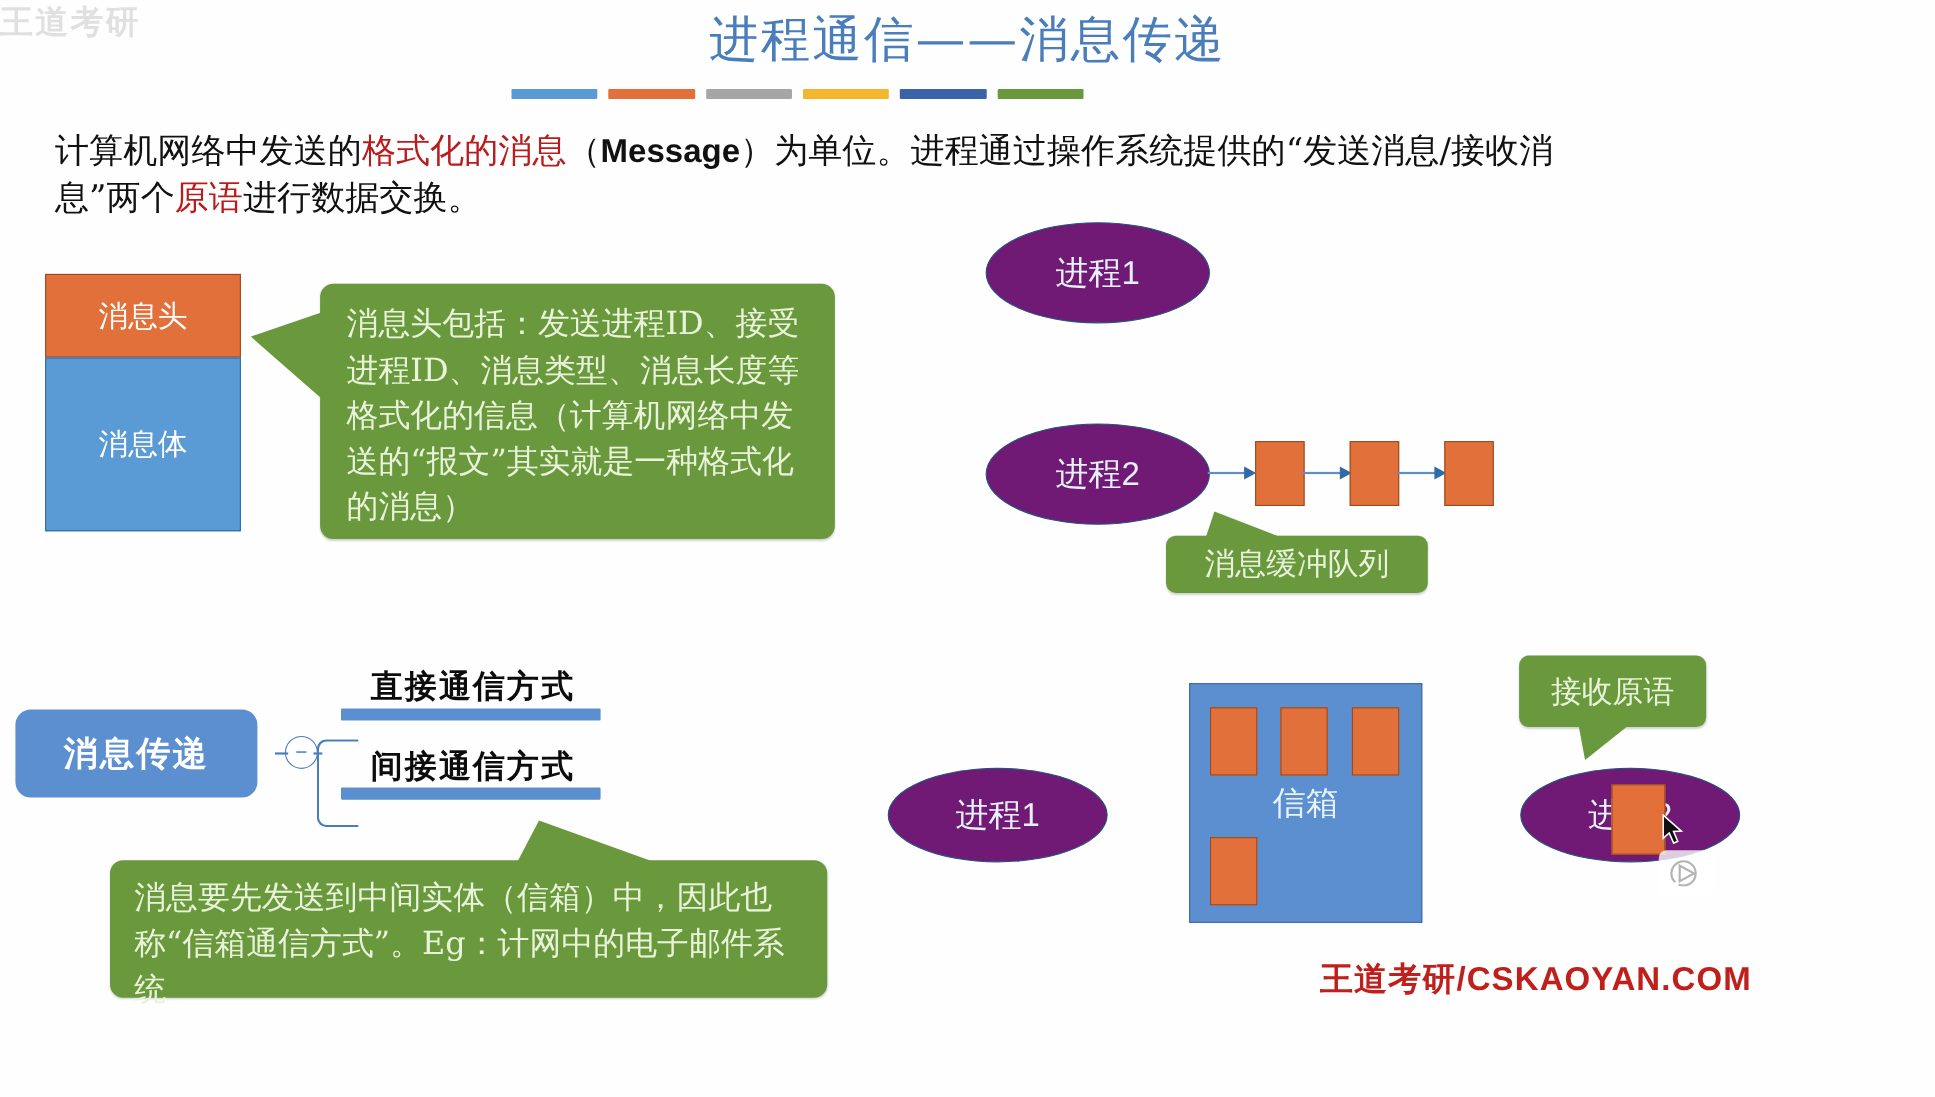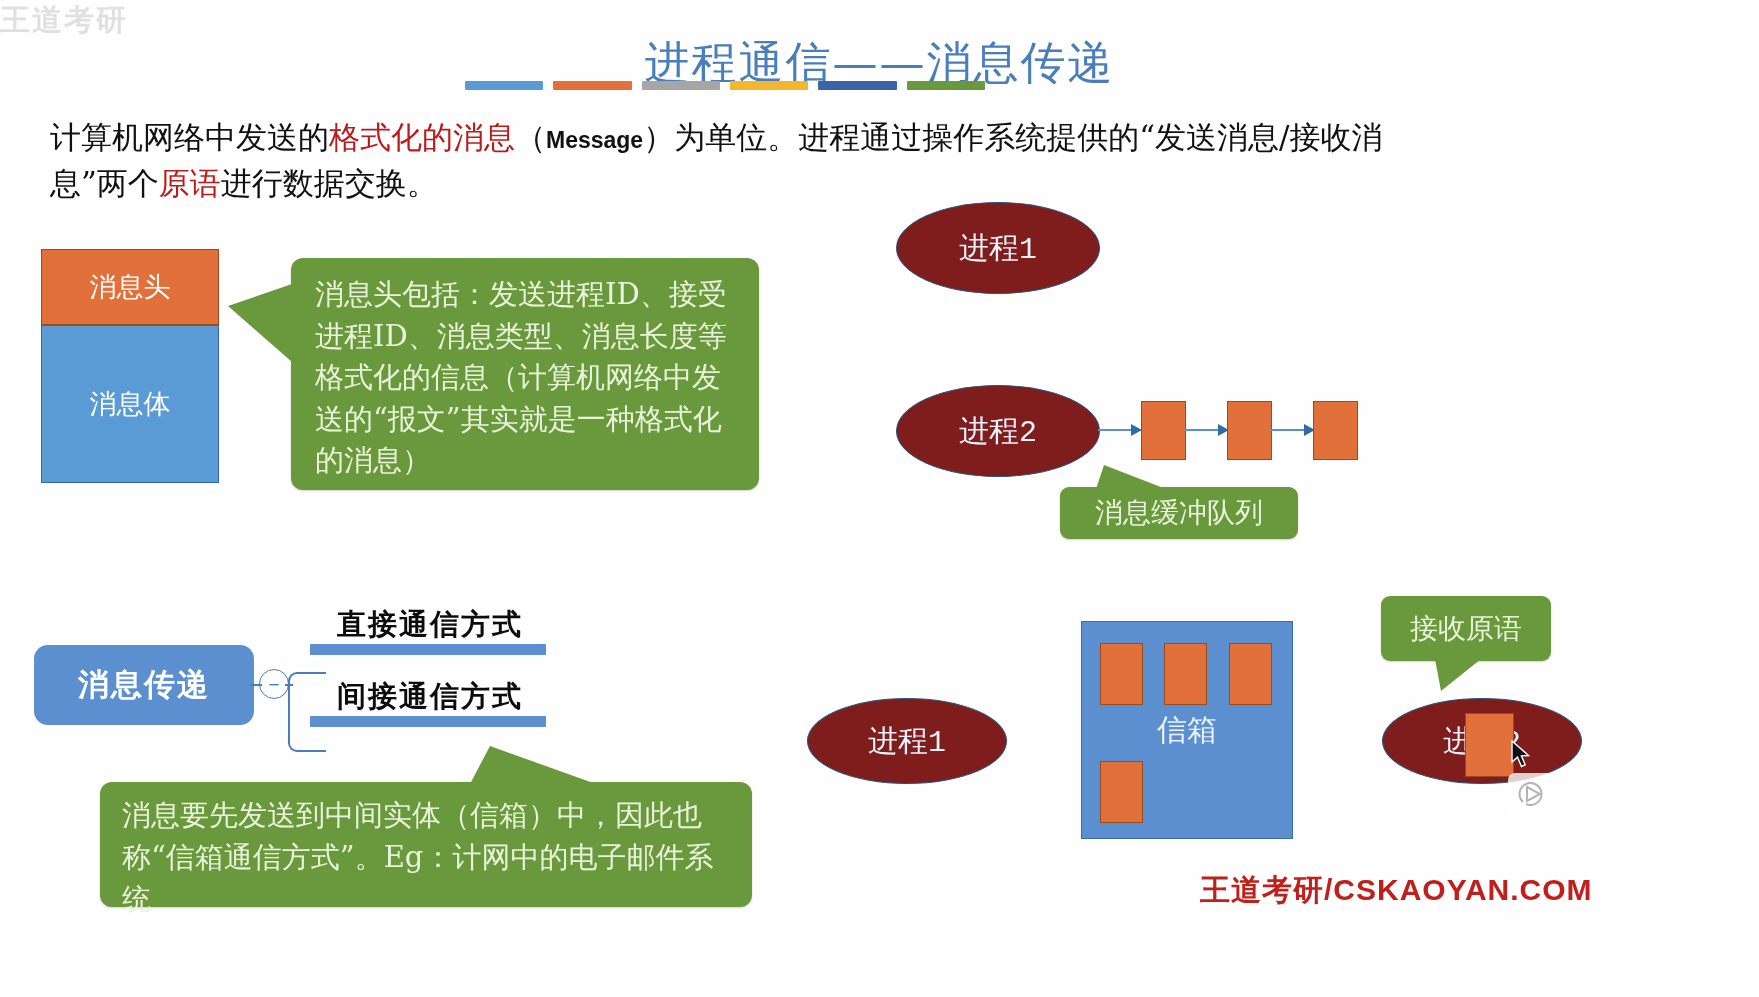--- a/index.html
+++ b/index.html
@@ -16,36 +16,35 @@
     opacity:.17;color:#555;font-size:30px;font-weight:bold;
     letter-spacing:2px;white-space:nowrap;overflow:hidden;
     font-family:"DejaVu Sans",sans-serif;
   }
 
   
   .title{
     position:absolute;left:0;top:6px;width:1759px;text-align:center;
     font-size:45px;color:#4a7ebb;font-weight:500;letter-spacing:2px;
     font-family:"DejaVu Serif","Liberation Serif",serif;
-    margin-top:27px;
   }
   .rule-wrap{
     position:absolute;left:465px;top:81px;width:520px;height:10px;
     display:flex;gap:10px;
   }
   .rule{flex:1;height:9px;border-radius:1px;}
 
   
   .para{
     position:absolute;left:50px;top:116px;width:1400px;
     font-size:31px;line-height:43px;color:#111;letter-spacing:0px;
     font-family:"DejaVu Serif","Liberation Serif",serif;
   }
   .para .hl{color:#b91c1c;}
-  .para .lat{font-family:"Liberation Sans",sans-serif;font-weight:bold;font-size:23px;}
+  .para .lat{font-family:"Liberation Sans",sans-serif;font-weight:bold;font-size:30px;}
 
   
   .msgbox{position:absolute;width:178px;border:1px solid #9a4a1d;box-sizing:border-box;
     display:flex;align-items:center;justify-content:center;color:#fff;font-size:27px;
     font-family:"DejaVu Serif","Liberation Serif",serif;}
   .msg-head{left:41px;top:249px;height:76px;background:#e2703a;}
   .msg-body{left:41px;top:325px;height:158px;background:#5b9bd5;border:1px solid #2f6ca6;}
 
   
   .callout{
@@ -105,21 +104,21 @@
     left:1381px;top:596px;width:170px;height:65px;border-radius:9px;
     display:flex;align-items:center;justify-content:center;font-size:28px;
   }
   #callout-recv .tail{
     left:54px;bottom:-30px;border-left:6px solid transparent;
     border-right:40px solid transparent;border-top:32px solid #6a993d;
   }
 
   
   .mm-root{
-    position:absolute;left:34px;top:645px;width:220px;height:80px;
+    position:absolute;left:14px;top:645px;width:220px;height:80px;
     background:#5b8fd0;border-radius:14px;color:#fff;font-size:31px;font-weight:bold;
     display:flex;align-items:center;justify-content:center;letter-spacing:2px;
   }
   .mm-toggle{
     position:absolute;left:259px;top:669px;width:28px;height:28px;border-radius:50%;
     border:1.6px solid #4a7ebb;background:#fff;
     display:flex;align-items:center;justify-content:center;
     color:#4a7ebb;font-size:19px;line-height:1;
   }
   .mm-bracket{
@@ -129,24 +128,24 @@
   }
   .mm-stem{position:absolute;background:#4a7ebb;height:2.2px;}
   .mm-branch-label{
     position:absolute;font-size:29px;font-weight:bold;color:#0c0c0c;
     letter-spacing:2px;white-space:nowrap;
   }
   .mm-underline{position:absolute;height:11px;background:#5b8fd0;border-radius:1px;}
 
   
   .proc{
-    position:absolute;border-radius:50%;background:#7f1d1d;border:1.4px solid #23557f;
+    position:absolute;border-radius:50%;background:#701a75;border:1.4px solid #23557f;
     display:flex;align-items:center;justify-content:center;
     color:#e8f1fa;font-size:30px;
-    font-family:Liberation Mono, monospace;
+    font-family:Liberation Sans, sans-serif;
   }
   #proc-1{left:896px;top:202px;width:202px;height:90px;}
   #proc-2{left:896px;top:385px;width:202px;height:90px;}
   #proc-send{left:807px;top:698px;width:198px;height:84px;}
   #proc-recv{left:1382px;top:698px;width:198px;height:84px;}
 
   
   .qbox{position:absolute;background:#e2703a;border:1.2px solid #9a4a1d;}
   .arrow-line{position:absolute;height:2px;background:#5b8fd0;}
   .arrow-head{

